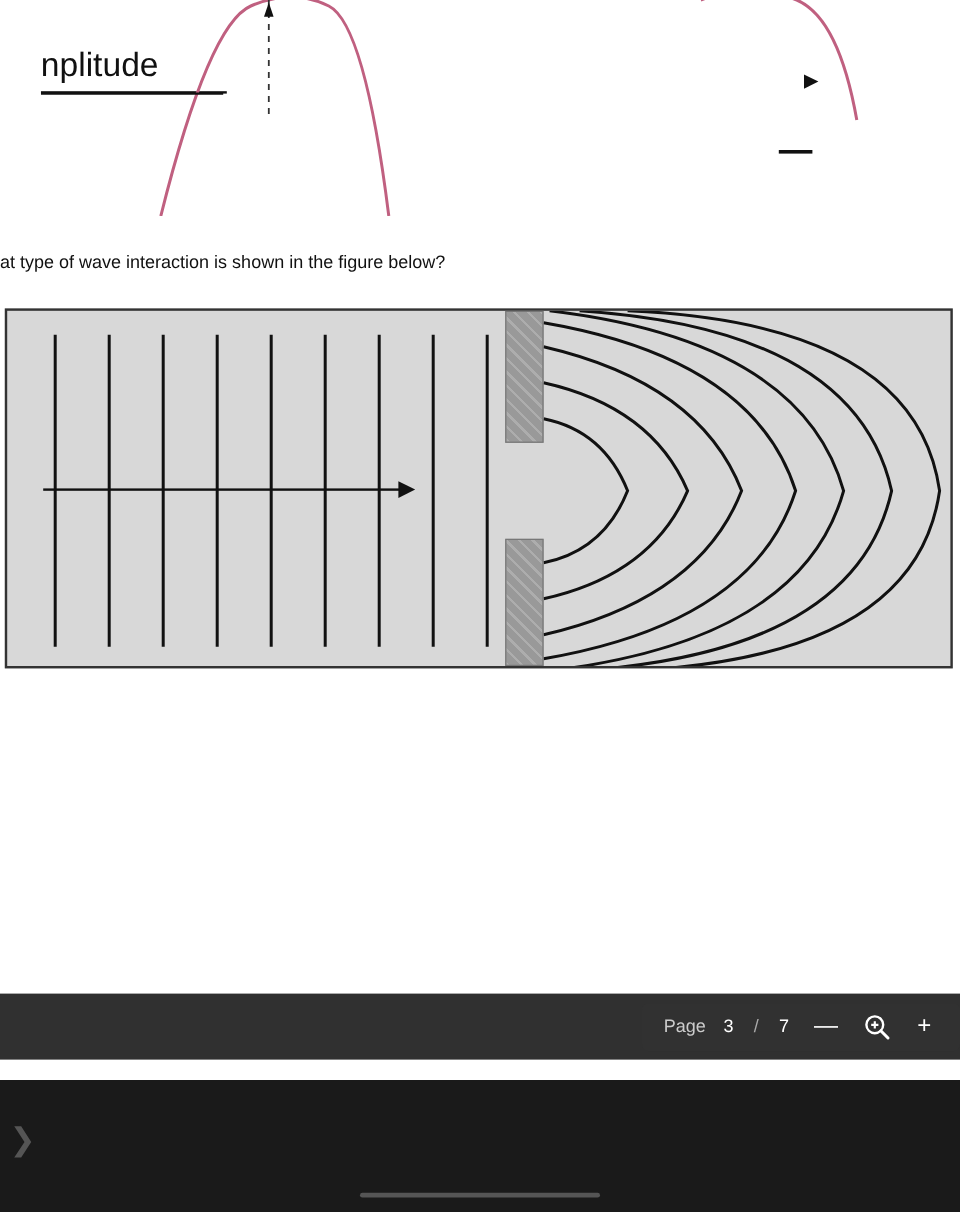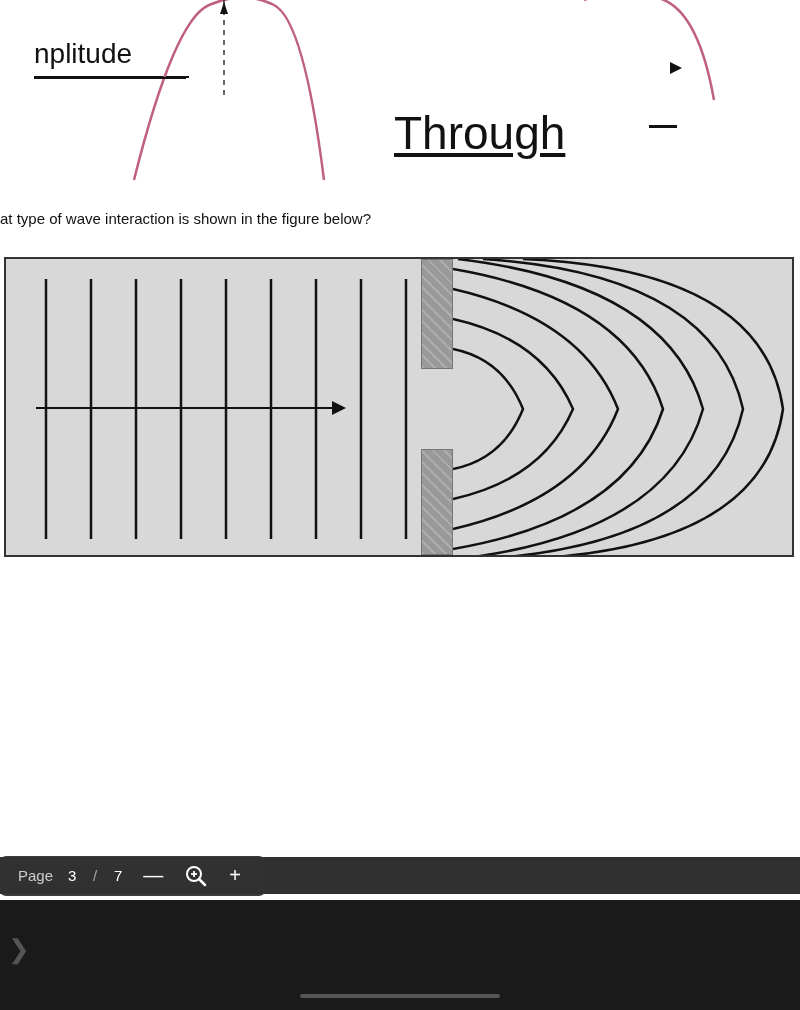--- a/index.html
+++ b/index.html
@@ -173,28 +173,28 @@
       position: absolute;
       left: 447px;
       top: 0;
       width: 343px;
       height: 100%;
     }
 
     
     .bottom-toolbar {
       position: absolute;
-      bottom: 116px;
-      left: 0;
-      width: 100%;
-      height: 37px;
+      bottom: 127px;
+      left: 0;
+      width: 100%;
+      height: 55px;
       background: rgba(30,30,30,0.92);
       display: flex;
       align-items: center;
-      justify-content: flex-start;
+      justify-content: flex-end;
     }
 
     .toolbar-inner {
       background: rgba(50,50,50,0.95);
       border-radius: 6px;
       padding: 6px 18px;
       display: flex;
       align-items: center;
       gap: 10px;
       height: 40px;
@@ -269,21 +269,20 @@
     }
   </style>
 </head>
 <body>
 
 <div class="top-section">
 
   <span class="amplitude-label">nplitude</span>
   <div class="amplitude-underline"></div>
 
-  <span class="through-label">Through</span>
   <div class="through-dash"></div>
 
   <svg class="wave-canvas" viewBox="0 0 800 180">
 
     <path d="M 100,180 Q 140,20 175,5 Q 210,-10 240,5 Q 270,20 290,180" fill="none" stroke="#c06080" stroke-width="2.5"></path>
 
     <line x1="190" y1="0" x2="190" y2="100" stroke="#333" stroke-width="1.5" stroke-dasharray="5,5"></line>
 
     <polygon points="190,2 186,14 194,14" fill="#111"></polygon>
 

